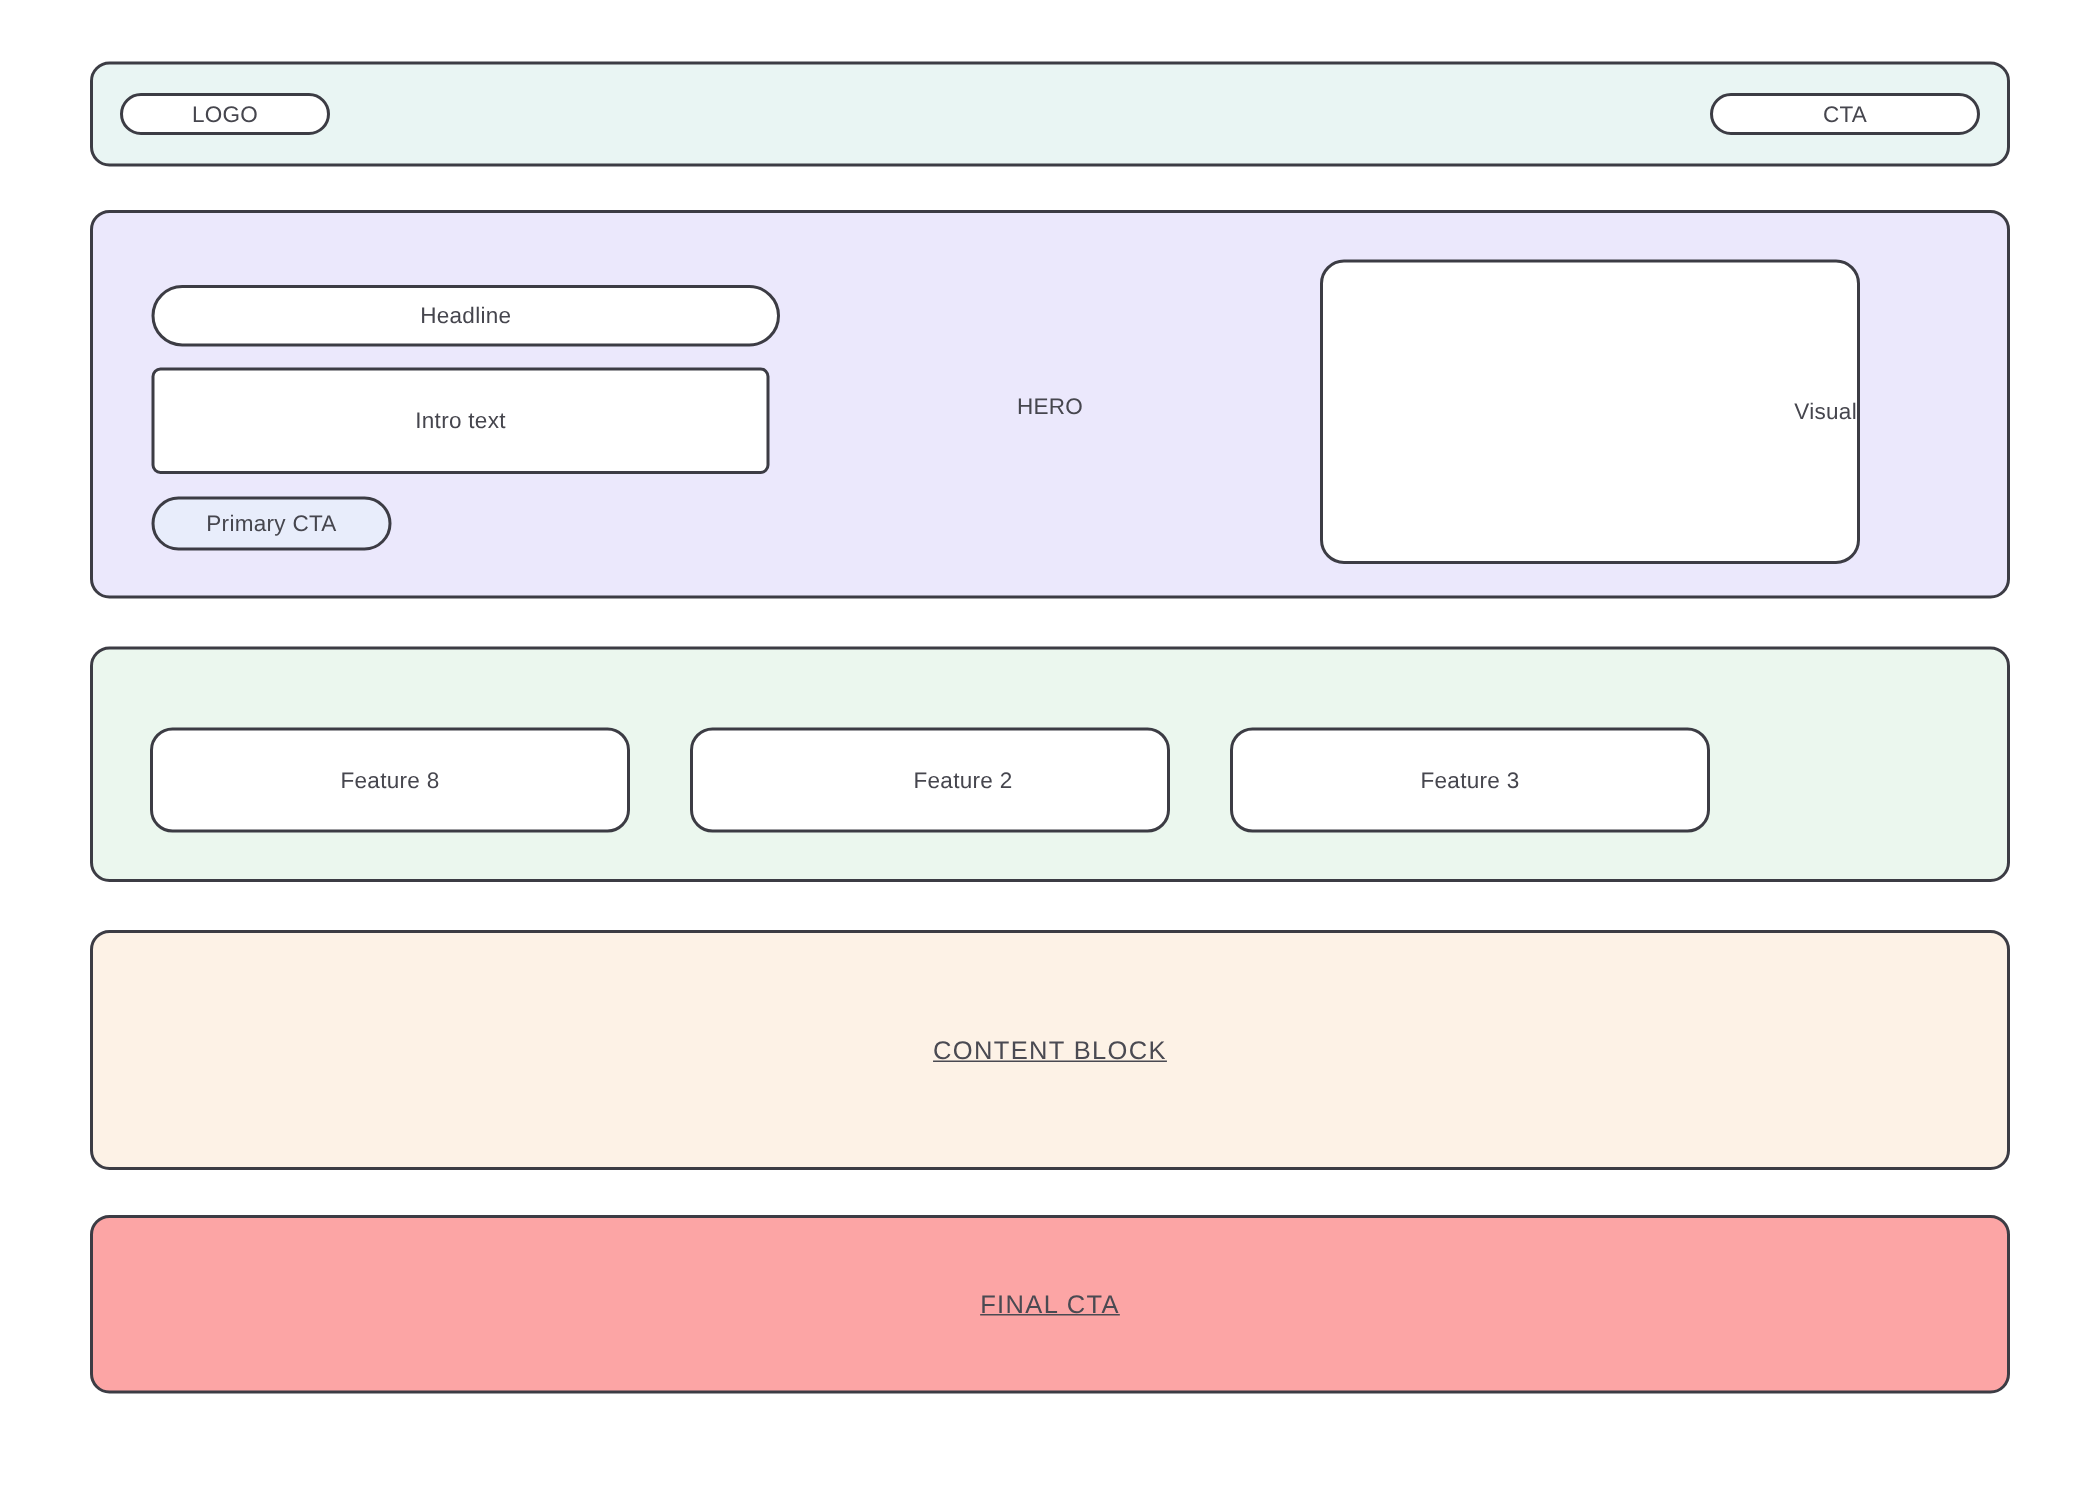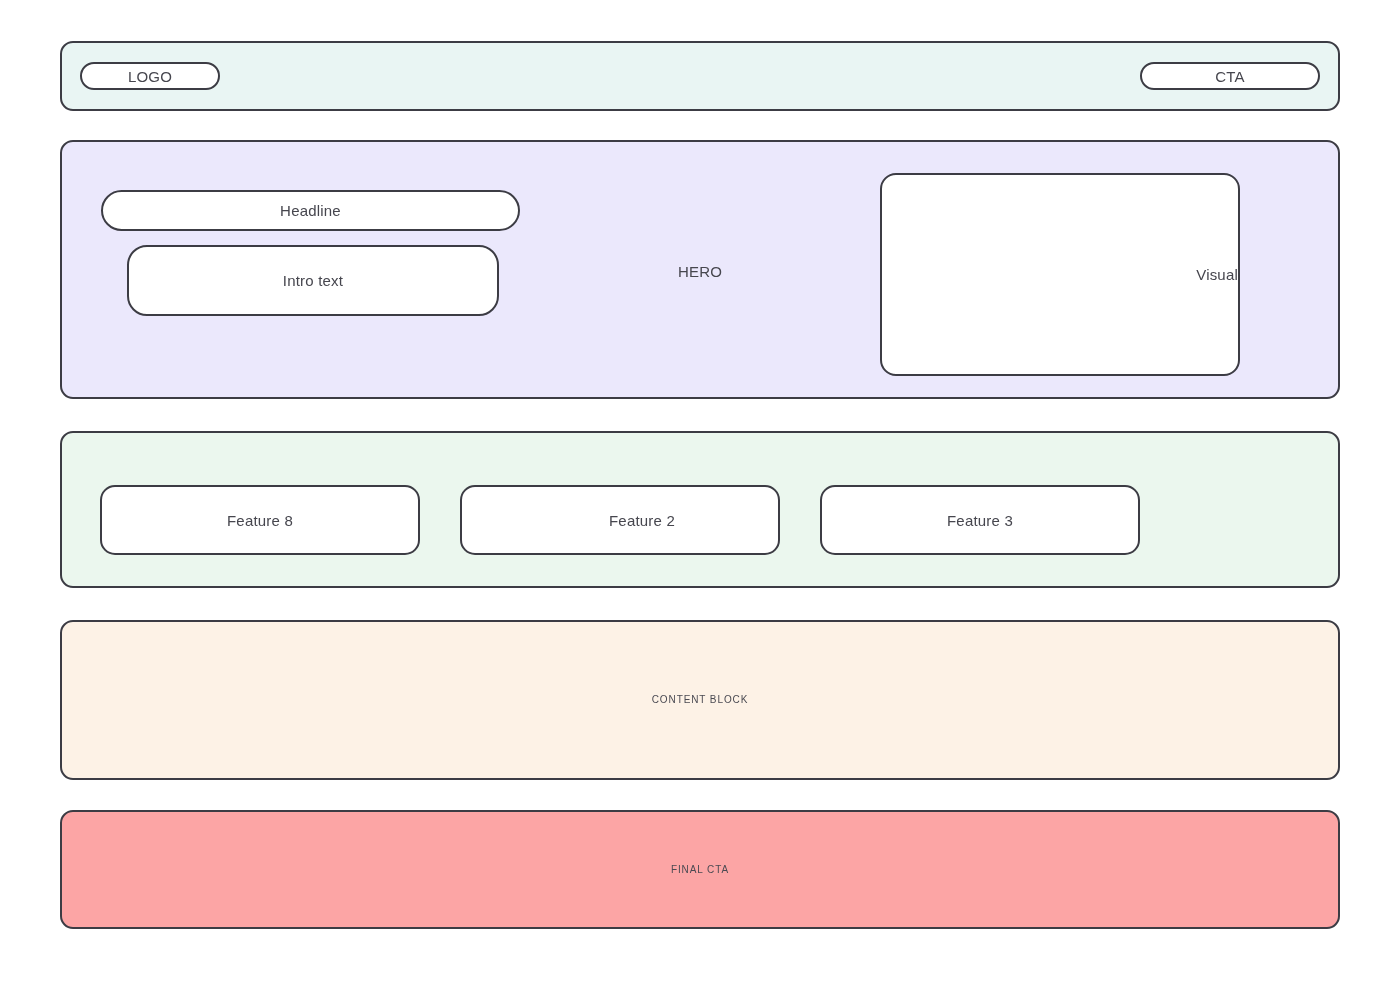--- a/index.html
+++ b/index.html
@@ -38,24 +38,25 @@
   .label {
     color: #46464e;
     font-size: 15px;
     letter-spacing: 0.2px;
     white-space: nowrap;
     line-height: 1;
   }
 
   .label-lg {
     color: #4a4a52;
-    font-size: 10px;
+    font-size: 17px;
     letter-spacing: 0.9px;
     white-space: nowrap;
     line-height: 1;
+    text-decoration: underline;
   }
 
   
   #header-section {
     left: 60px;  top: 41px;
     width: 1280px; height: 70px;
     background: #e9f5f3;
   }
   #logo-pill {
     left: 80px; top: 62px;
@@ -75,23 +76,22 @@
     background: #ebe8fc;
   }
   #hero-headline {
     left: 101px; top: 190px;
     width: 419px; height: 41px;
     border-radius: 999px;
     align-items: center;
   }
   #hero-intro {
     left: 101px; top: 245px;
-    width: 372px; height: 71px;
-    border-radius: 20px;
-    margin-left: 26px;
+    width: 412px; height: 71px;
+    border-radius: 6px;
   }
   #hero-primary-cta {
     left: 101px; top: 331px;
     width: 160px; height: 36px;
     border-radius: 999px;
     background: #e8edfb;
   }
   #hero-label {
     position: absolute;
     left: 60px; top: 263px;
@@ -162,20 +162,23 @@
   </div>
 
   <div class="box" id="hero-headline">
     <span class="label">Headline</span>
   </div>
 
   <div class="box" id="hero-intro">
     <span class="label">Intro text</span>
   </div>
 
+  <div class="box" id="hero-primary-cta">
+    <span class="label">Primary CTA</span>
+  </div>
 
   <div class="box" id="hero-visual">
     <span class="label">Visual</span>
   </div>
 
   <div class="section" id="features-section"></div>
 
   <div class="box feature-card" id="feature-card-1">
     <span class="label">Feature 8</span>
   </div>

